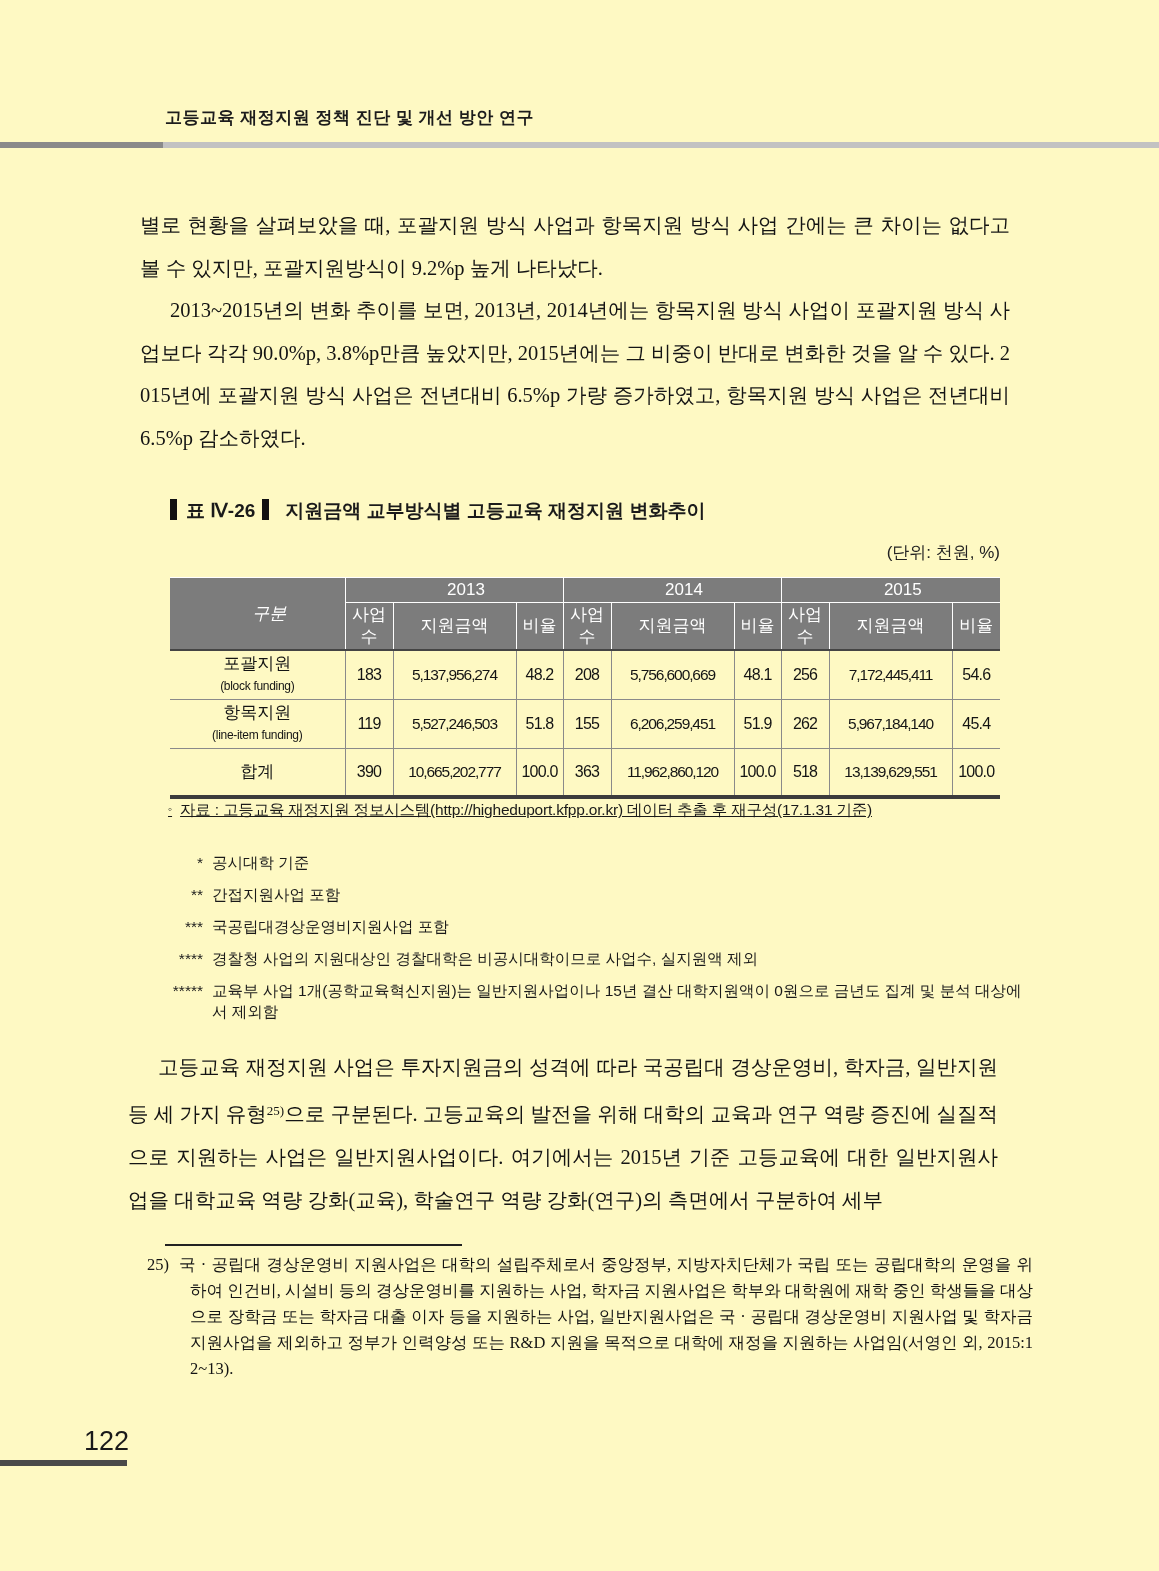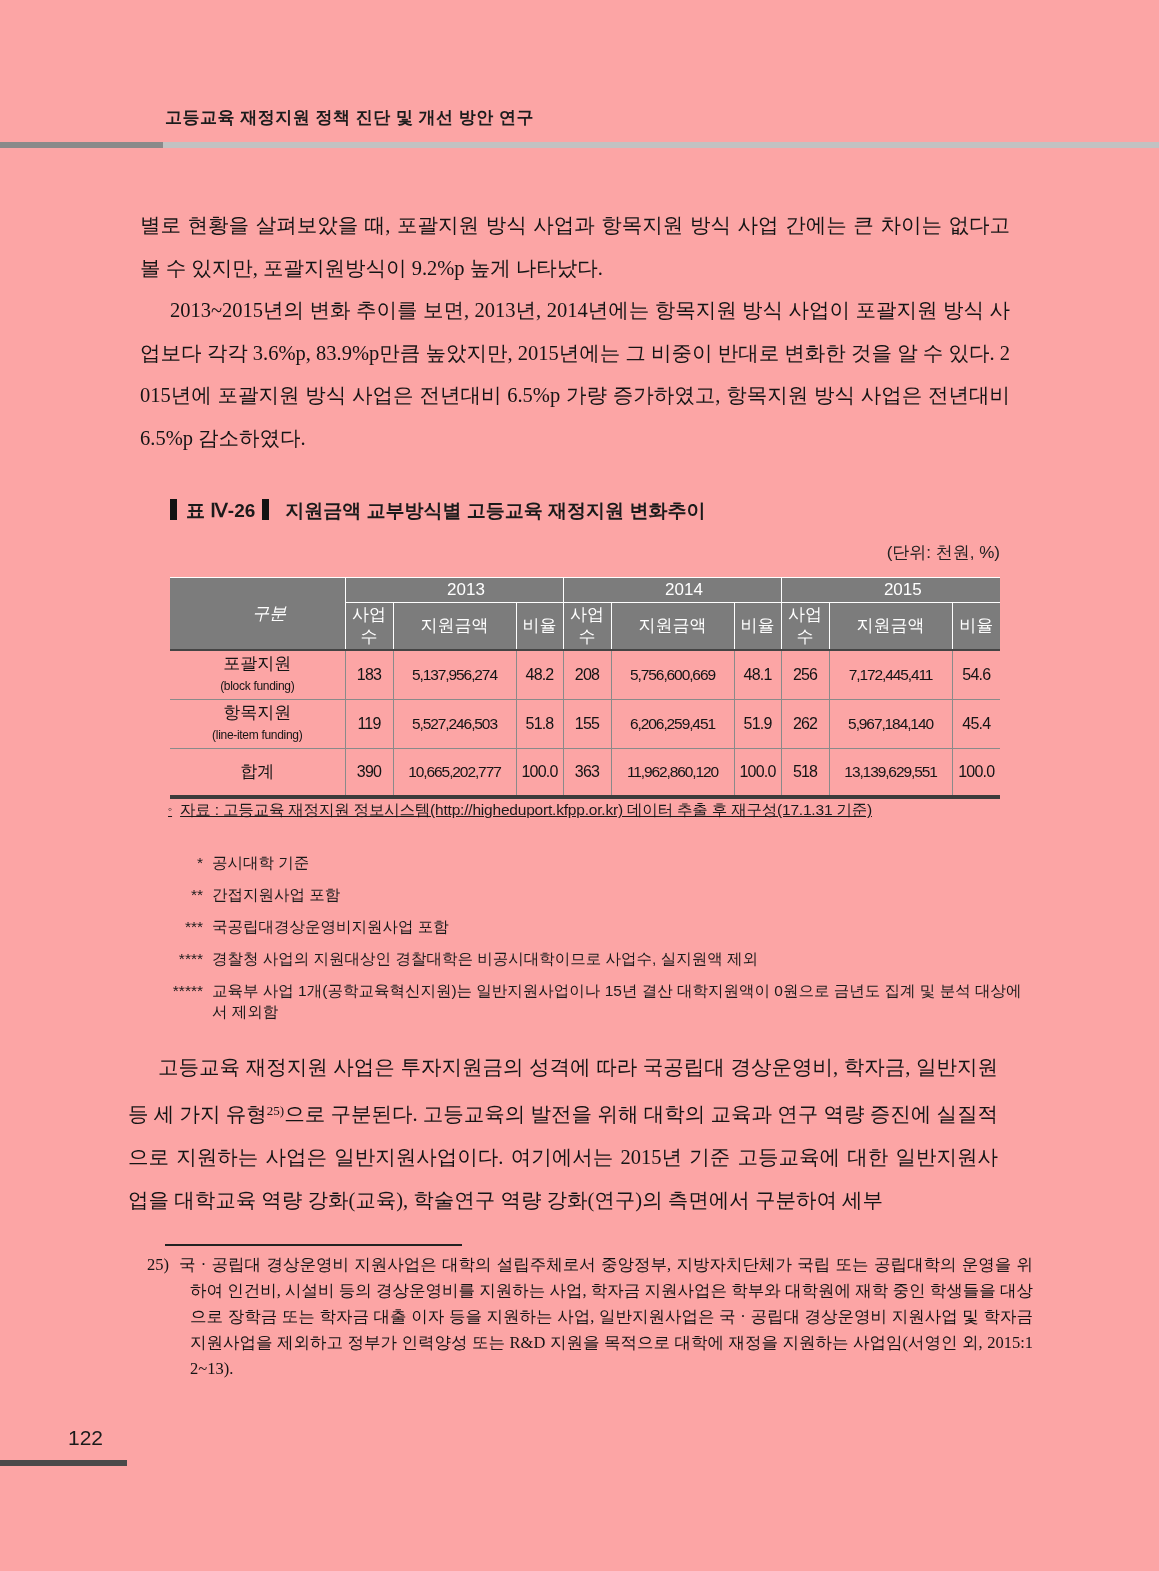--- a/index.html
+++ b/index.html
@@ -1,19 +1,19 @@
 <!DOCTYPE html>
 <html><head>
 <meta charset="utf-8">
 <style>
   * { margin:0; padding:0; box-sizing:border-box; }
   body { background:#e8e8e8; }
   .page {
     position:relative; width:1159px; height:1571px; margin:0 auto;
-    background:#fca5a5; overflow:hidden;
+    background:#fef9c3; overflow:hidden;
     font-family:"Liberation Serif", serif; color:#111;
   }
 
   
   .running-header {
     position:absolute; left:165px; top:106px;
     font-family:"Liberation Sans", sans-serif;
     font-size:17px; font-weight:bold; color:#1c1c1c; letter-spacing:0.5px;
   }
   .header-rule-dark  { position:absolute; left:0; top:142px; width:163px; height:6px; background:#8a8a8a; }
@@ -101,37 +101,37 @@
   .footnote {
     position:absolute; left:147px; top:1252px; width:886px;
     font-size:16.5px; line-height:26px; text-align:justify;
     word-break:break-all; color:#141414;
     padding-left:43px; text-indent:-43px;
   }
   .footnote .fn-marker { padding-right:10px; }
 
   
   .page-number {
-    position:absolute; left:68px; top:1426px;
-    font-family:"Liberation Sans", sans-serif; font-size:21px; color:#1a1a1a;
+    position:absolute; left:84px; top:1426px;
+    font-family:"Liberation Sans", sans-serif; font-size:27px; color:#1a1a1a;
   }
   .footer-bar { position:absolute; left:0; top:1460px; width:127px; height:6px; background:#4a4a4a; }
 </style>
 </head>
 <body>
 
 <div class="page">
 
   <div class="running-header">고등교육 재정지원 정책 진단 및 개선 방안 연구</div>
   <div class="header-rule-dark"></div>
   <div class="header-rule-light"></div>
 
   <div class="body-block-1">
     <p>별로 현황을 살펴보았을 때, 포괄지원 방식 사업과 항목지원 방식 사업 간에는 큰 차이는 없다고 볼 수 있지만, 포괄지원방식이 9.2%p 높게 나타났다.</p>
-    <p class="para-indent">2013~2015년의 변화 추이를 보면, 2013년, 2014년에는 항목지원 방식 사업이 포괄지원 방식 사업보다 각각 3.6%p, 83.9%p만큼 높았지만, 2015년에는 그 비중이 반대로 변화한 것을 알 수 있다. 2015년에 포괄지원 방식 사업은 전년대비 6.5%p 가량 증가하였고, 항목지원 방식 사업은 전년대비 6.5%p 감소하였다.</p>
+    <p class="para-indent">2013~2015년의 변화 추이를 보면, 2013년, 2014년에는 항목지원 방식 사업이 포괄지원 방식 사업보다 각각 90.0%p, 3.8%p만큼 높았지만, 2015년에는 그 비중이 반대로 변화한 것을 알 수 있다. 2015년에 포괄지원 방식 사업은 전년대비 6.5%p 가량 증가하였고, 항목지원 방식 사업은 전년대비 6.5%p 감소하였다.</p>
   </div>
 
   <div class="tbl-caption">
     <span class="caption-bar left"></span><span>표 Ⅳ-26</span><span class="caption-bar right"></span><span>지원금액 교부방식별 고등교육 재정지원 변화추이</span>
   </div>
   <div class="unit-label">(단위: 천원, %)</div>
 
   <table class="data">
     <colgroup>
       <col style="width:175px">

